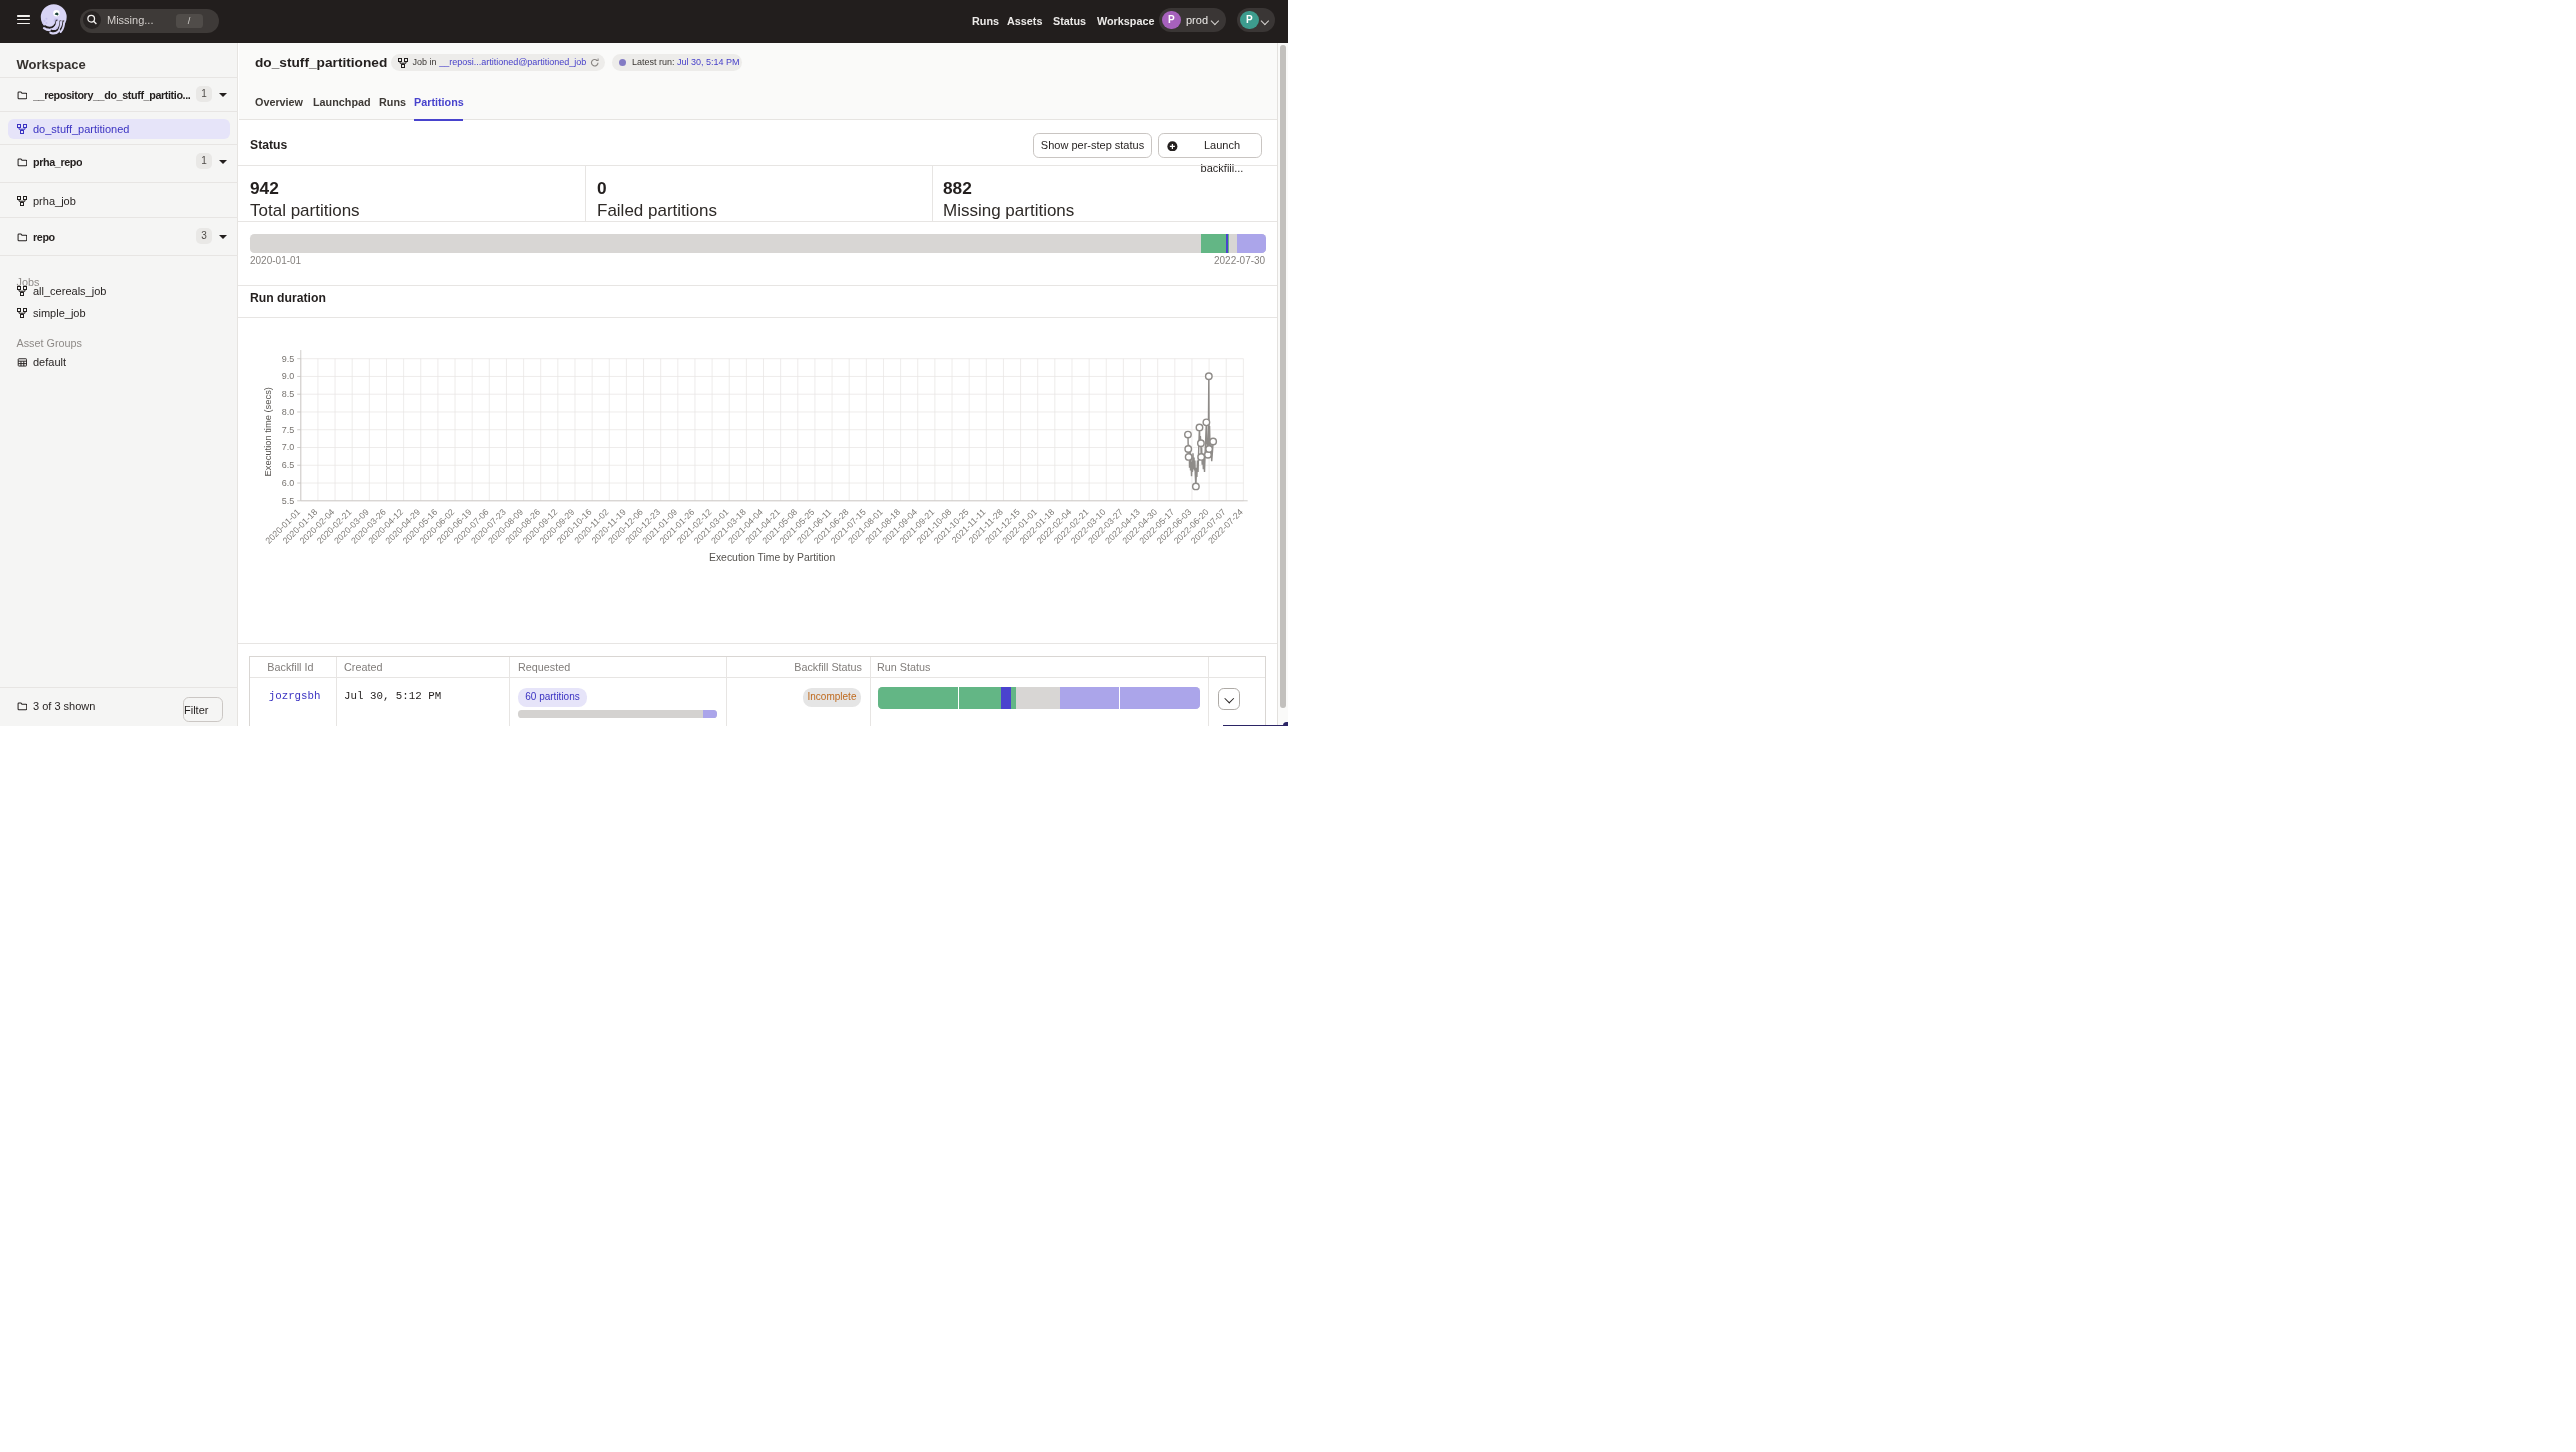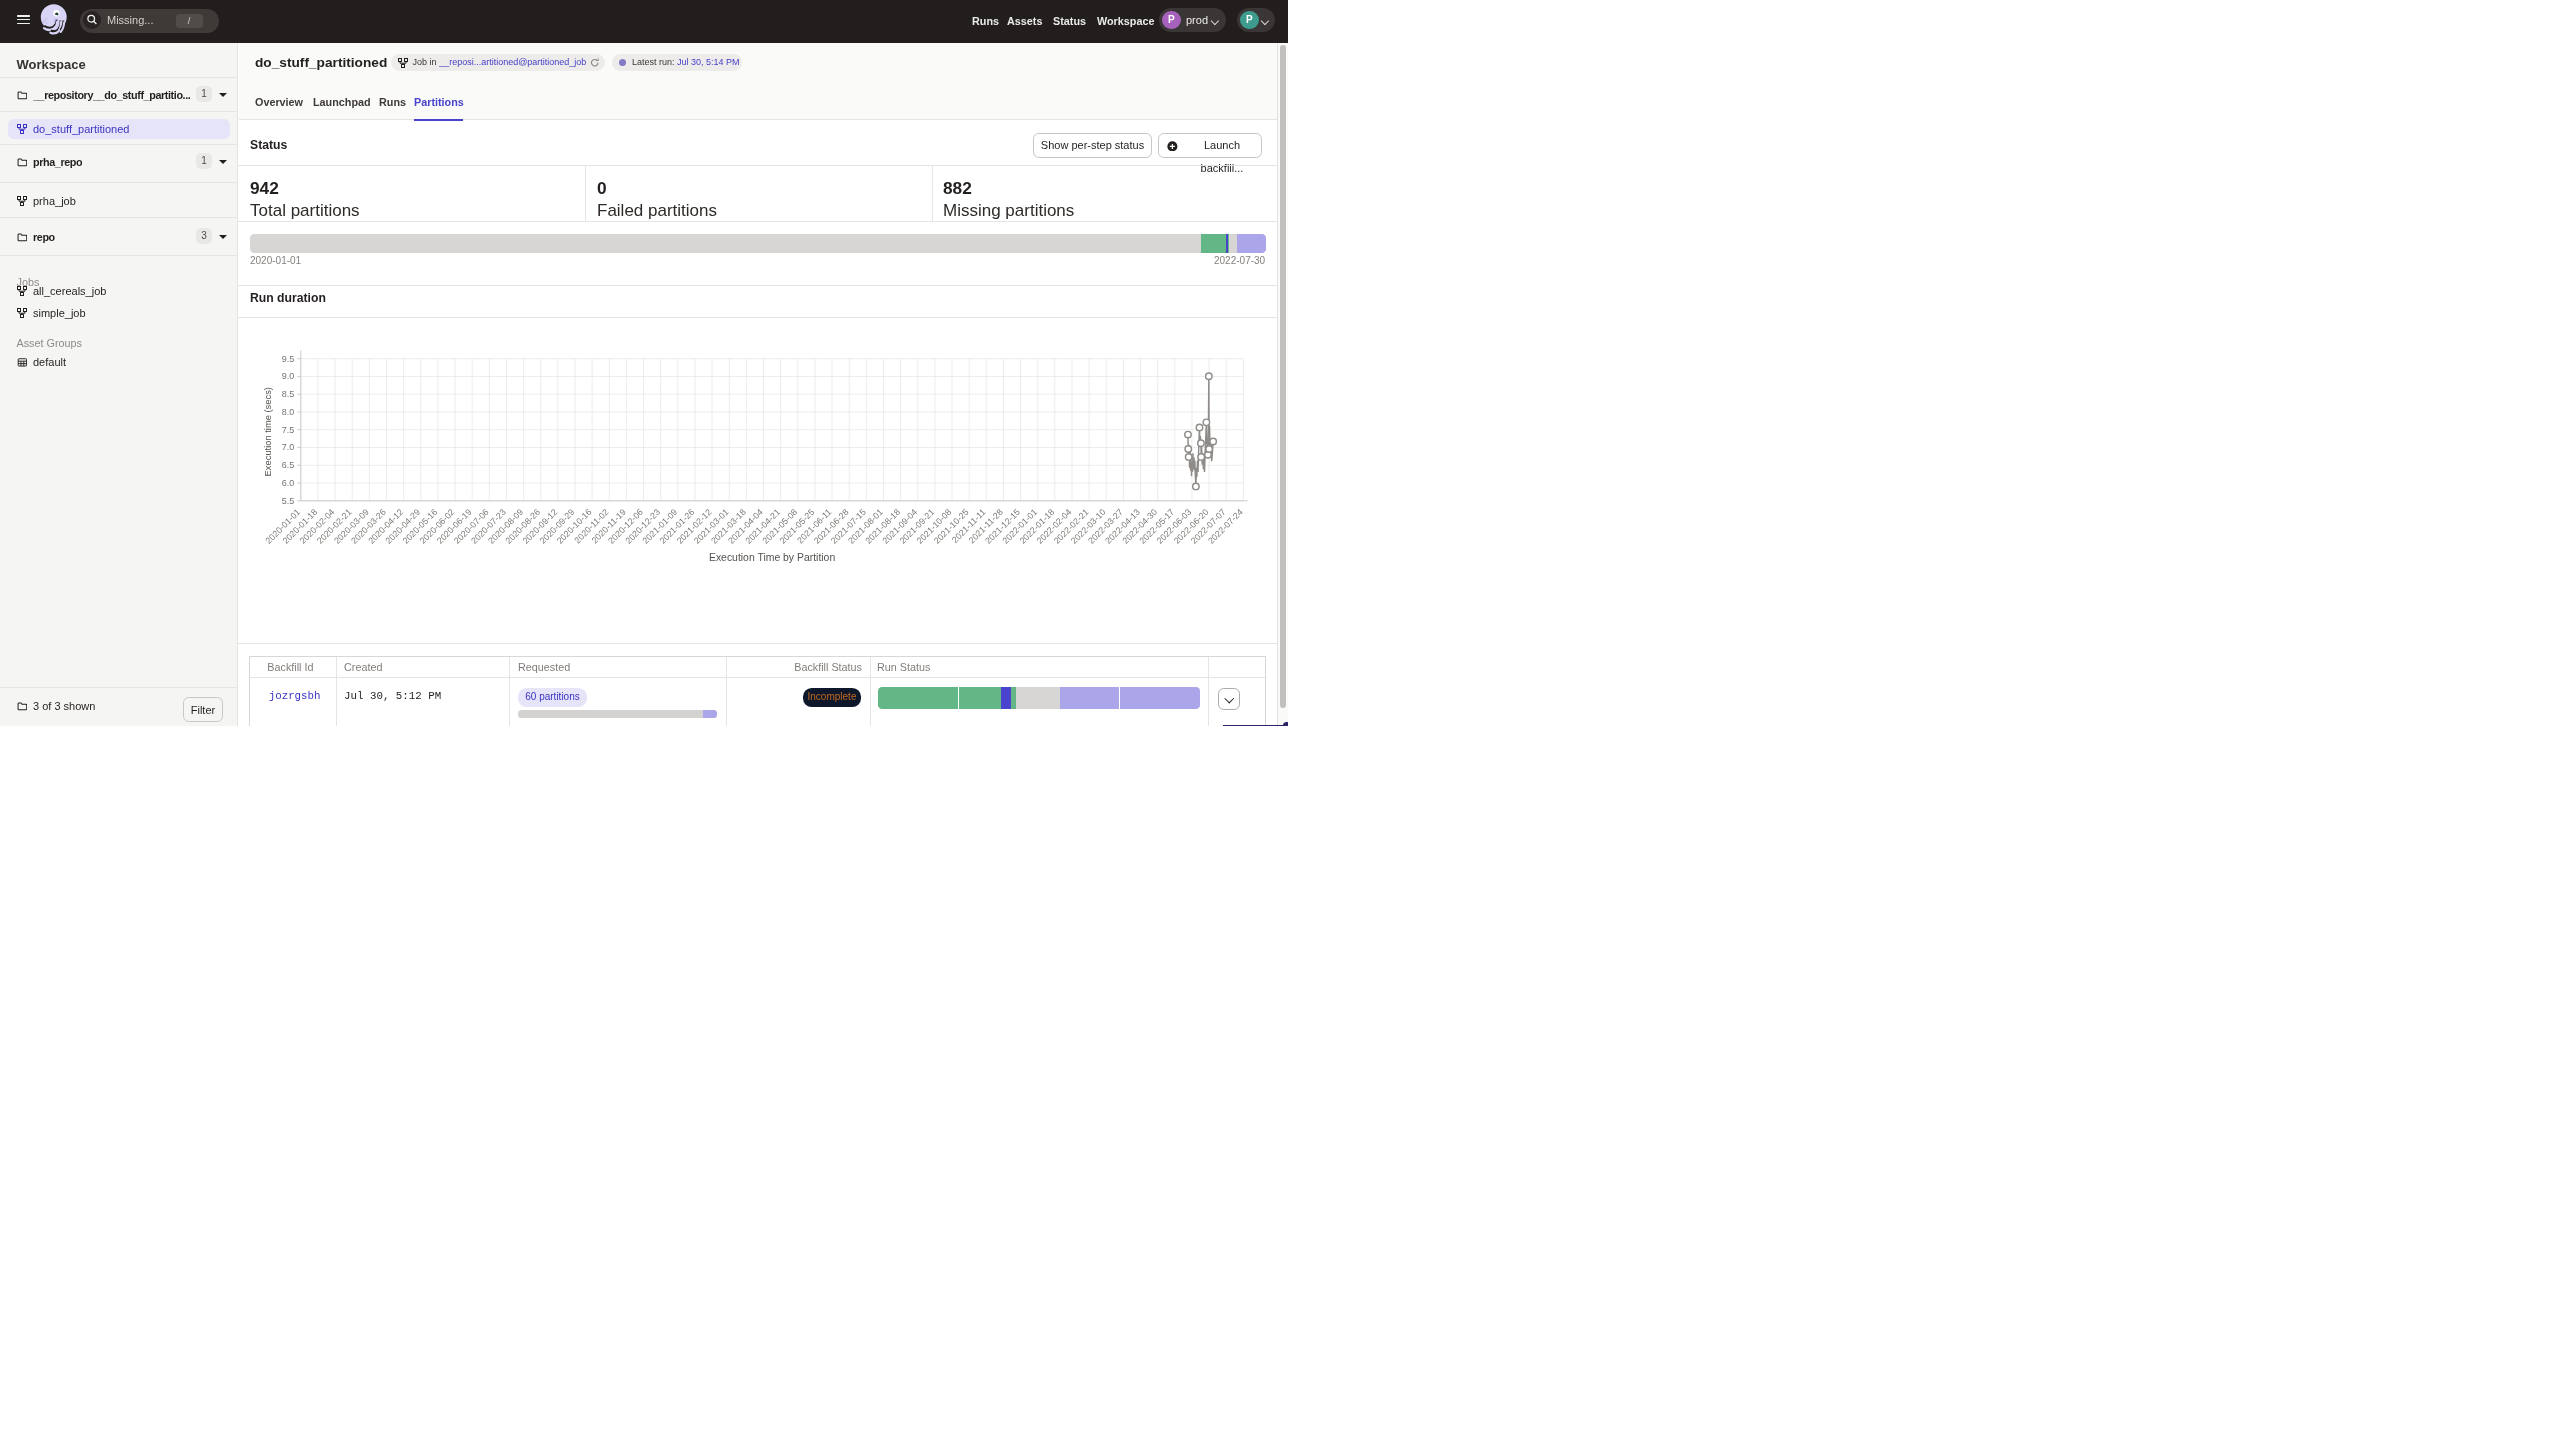--- a/index.html
+++ b/index.html
@@ -365,21 +365,21 @@
       </svg>
       <span class="sb-name2" style="top:-1.4px">default</span>
     </div>
   <div class="sb-div" style="top:644px"></div>
   <div class="sb-row" style="top:658px;">
       <svg class="fold" viewBox="0 0 16 16" fill="none" stroke="#231f1e" stroke-width="1.5">
         <path d="M1.6 4.2 a1.2 1.2 0 0 1 1.2-1.2 h3 l1.5 1.7 h6 a1.1 1.1 0 0 1 1.1 1.1 v6 a1.2 1.2 0 0 1 -1.2 1.2 h-10.4 a1.2 1.2 0 0 1 -1.2 -1.2 z"></path>
       </svg>
       <span class="sb-name2" style="top:-1.4px">3 of 3 shown</span>
     </div>
-  <div class="abs" style="left:183px;top:654px;width:40px;height:25px;border:0.7px solid #cbc7c4;border-radius:5.8px;font-size:11px;line-height:24px;text-align:center;">Filter</div>
+  <div class="abs" style="left:183px;top:654px;width:40px;height:25px;border:0.7px solid #cbc7c4;border-radius:5.8px;font-size:11px;line-height:24px;text-align:left;">Filter</div>
 </div>
 
 <div class="mheader"></div>
 <div class="mtitle">do_stuff_partitioned</div>
 <div class="chip" style="left:391px;top:54px;width:214px;">
   <span style="position:absolute;left:7.2px;top:3.2px;width:10px;height:10px;"><svg style="width:10px;height:10px" viewBox="0 0 14 14" fill="none" stroke="#231f1e" stroke-width="1.4">
         <rect x="0.7" y="0.7" width="4.2" height="4.2"></rect>
         <rect x="9.1" y="0.7" width="4.2" height="4.2"></rect>
         <rect x="4.9" y="9.1" width="4.2" height="4.2"></rect>
         <path d="M2.8 4.9 V7.3 H11.2 V4.9 M7 7.3 V9.1"></path>
@@ -447,21 +447,21 @@
   <div class="tvdiv" style="left:958px;"></div>
   <div class="thdiv"></div>
   <div class="mono" style="position:absolute;left:18.7px;top:33px;font-size:10.8px;color:#3b33c2;">jozrgsbh</div>
   <div class="mono" style="position:absolute;left:94px;top:33px;font-size:10.8px;">Jul 30, 5:12 PM</div>
   <div class="chip2" style="left:268px;top:31px;width:69px;background:#e6e4f9;color:#3b33c2;text-align:center;">60 partitions</div>
   <div class="minibar">
       <div class="seg" style="height:8px;left:185px;width:14px;background:#aba5ea;"></div>
     </div>
   <div style="position:absolute;left:268px;top:66px;font-size:9.4px;color:#85817e;">2020-01-01</div>
   <div style="position:absolute;left:414px;top:66px;font-size:9.4px;color:#85817e;">2022-07-30</div>
-  <div class="chip2" style="left:553px;top:31px;width:58px;background:#0f172a;color:#bf6a1e;text-align:center;">Incomplete</div>
+  <div class="chip2" style="left:553px;top:31px;width:58px;background:#e5e5e5;color:#bf6a1e;text-align:center;">Incomplete</div>
   <div class="runbar">
     <div class="rseg" style="left:0;width:123px;background:#63b685;"></div>
     <div class="rseg" style="left:80px;width:0.7px;background:#fff;"></div>
     <div class="rseg" style="left:123px;width:10.8px;background:#4a43ce;"></div>
     <div class="rseg" style="left:133px;width:5px;background:#63b685;"></div>
     <div class="rseg" style="left:182px;width:141px;background:#aba5ea;"></div>
     <div class="rseg" style="left:241px;width:0.7px;background:#fff;"></div>
   </div>
   <div class="expand">
       <div class="chev"></div>

